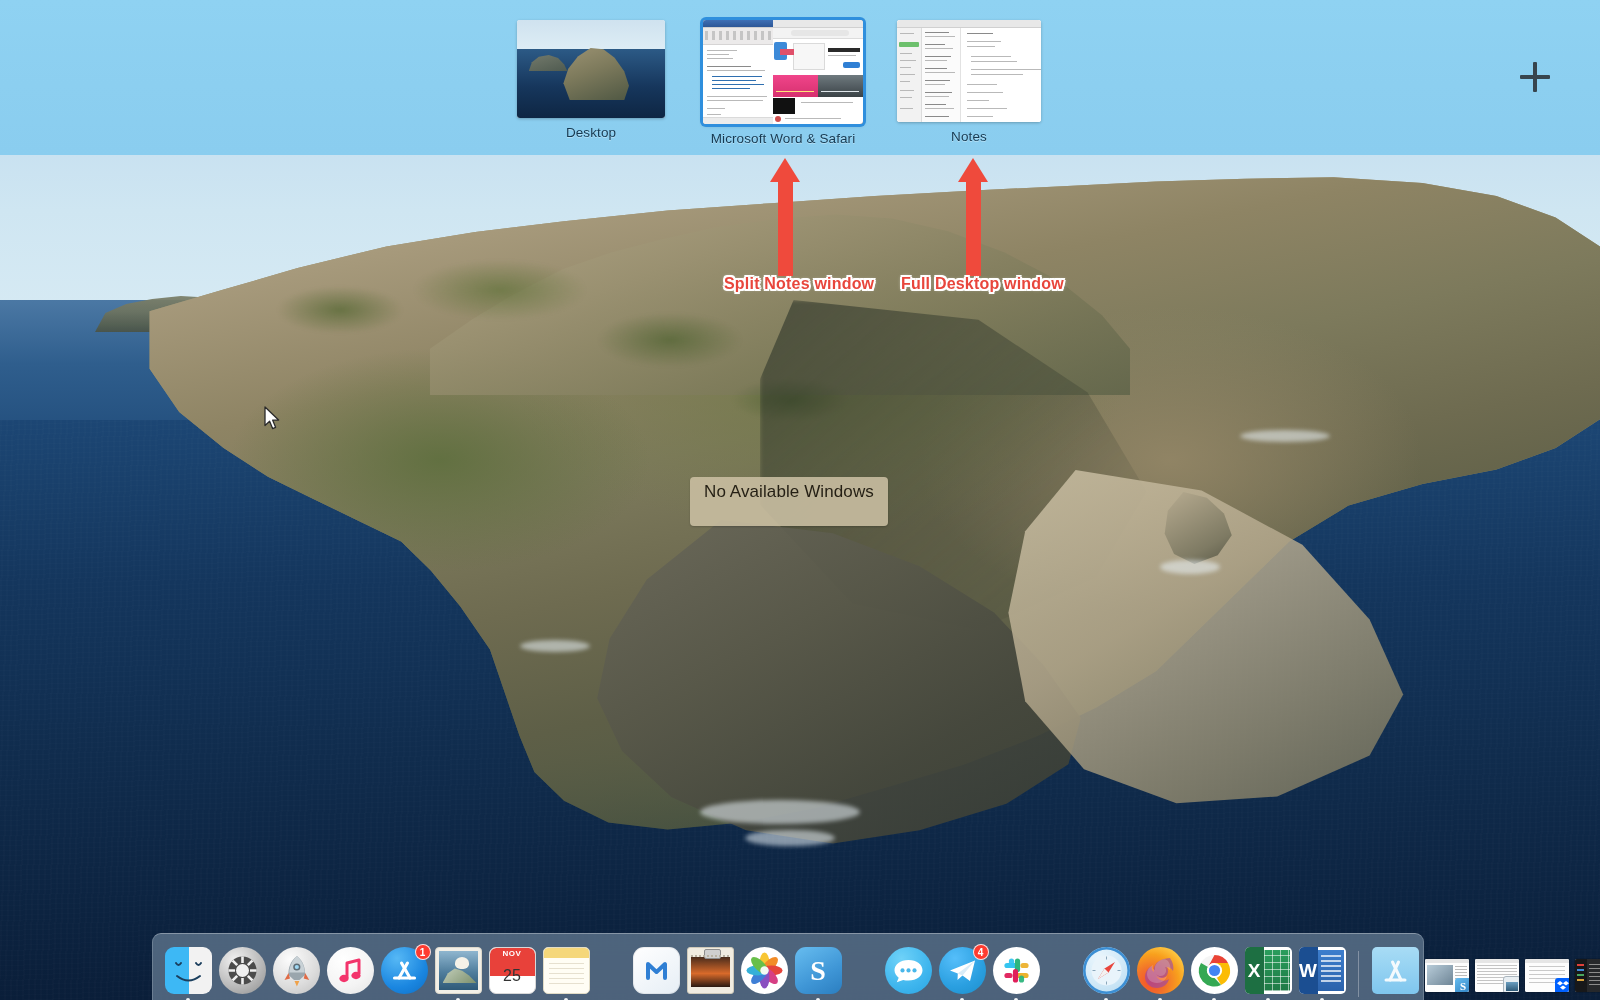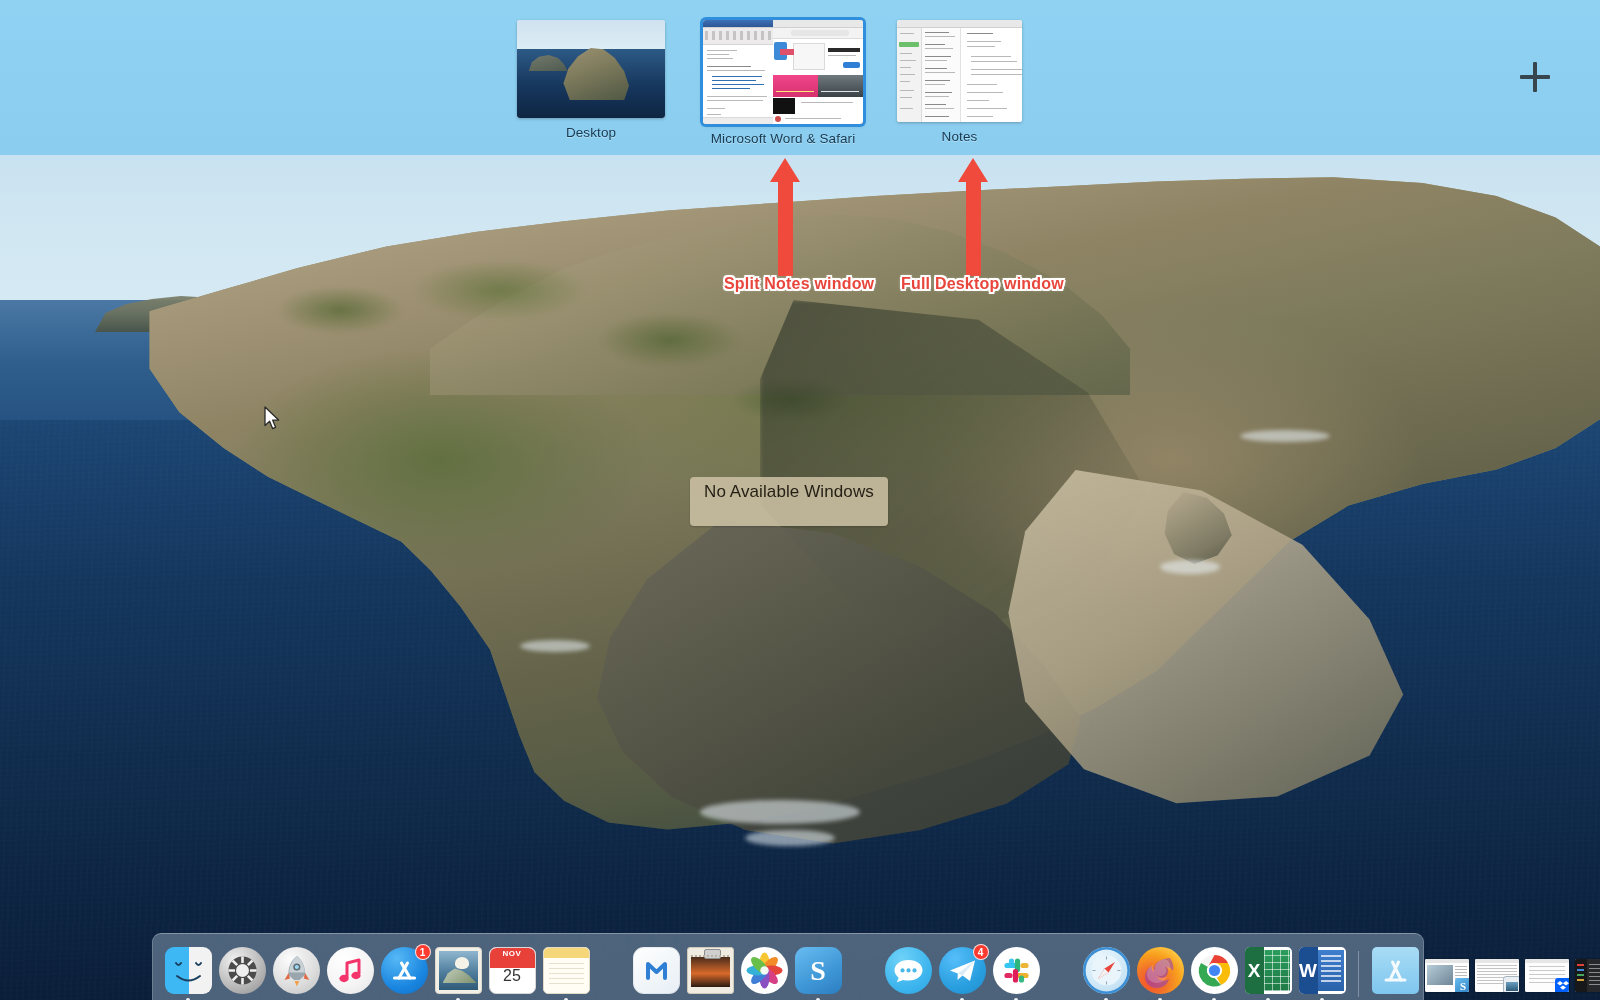--- a/index.html
+++ b/index.html
@@ -308,21 +308,21 @@
             <div class="blk" style="left:0;top:78px;width:22px;height:16px;background:#111;"></div>
             <div class="ln" style="left:28px;top:82px;width:52px;"></div>
             <div class="blk" style="left:2px;top:96px;width:6px;height:6px;border-radius:50%;background:#cf4d4d;"></div>
             <div class="ln" style="left:12px;top:98px;width:56px;"></div>
           </div>
         </div>
       </div>
       <div class="space-label">Microsoft Word &amp; Safari</div>
     </div>
 
-    <div class="space" style="left:897px;width:125px;">
+    <div class="space" style="left:897px;width:144px;">
       <div class="space-thumb">
         <div class="th-notes">
           <div class="tbar"></div>
           <div class="nt-side">
             <div class="nt-sel" style="top:14px;"></div>
             <div class="ln" style="left:3px;top:5px;width:14px;"></div>
             <div class="ln" style="left:3px;top:25px;width:12px;"></div>
             <div class="ln" style="left:3px;top:32px;width:16px;"></div>
             <div class="ln" style="left:3px;top:39px;width:11px;"></div>
             <div class="ln" style="left:3px;top:46px;width:15px;"></div>
@@ -466,21 +466,21 @@
           <div style="position:absolute;left:4px;top:10px;width:34px;height:22px;background:linear-gradient(140deg,#cfd9c7,#7b8f6c);
                       clip-path:polygon(0 100%,16% 56%,36% 34%,58% 44%,78% 66%,100% 100%);"></div>
           <div style="position:absolute;left:16px;top:6px;width:14px;height:12px;background:#f5f2e8;border-radius:50% 50% 40% 40%;"></div>
         </div>
       </div>
       <div class="dock-dot"></div>
     </div>
 
     <div class="dock-item">
       <div class="dock-icon" style="border-radius:7px;background:#ffffff;border:1px solid #d8d8d8;box-sizing:border-box;">
-        <div style="position:absolute;left:0;right:0;top:0;height:20px;background:#e8413a;border-radius:6px 6px 0 0;
+        <div style="position:absolute;left:0;right:0;top:0;height:28px;background:#e8413a;border-radius:6px 6px 0 0;
                     color:#fff;font-size:8px;font-weight:bold;text-align:center;line-height:12px;letter-spacing:.5px;">NOV</div>
         <div style="position:absolute;left:0;right:0;top:12px;bottom:0;color:#333;font-size:16px;
                     text-align:center;line-height:32px;font-weight:300;">25</div>
       </div>
     </div>
 
     <div class="dock-item">
       <div class="dock-icon" style="border-radius:5px;background:#fffdf4;border:1px solid #e2dcc6;box-sizing:border-box;">
         <div style="position:absolute;left:0;right:0;top:0;height:10px;background:#f5d77a;border-radius:4px 4px 0 0;"></div>
         <div style="position:absolute;left:5px;right:5px;top:15px;height:1px;background:#e6e0cf;box-shadow:0 5px 0 #e6e0cf,0 10px 0 #e6e0cf,0 15px 0 #e6e0cf,0 20px 0 #e6e0cf;"></div>

